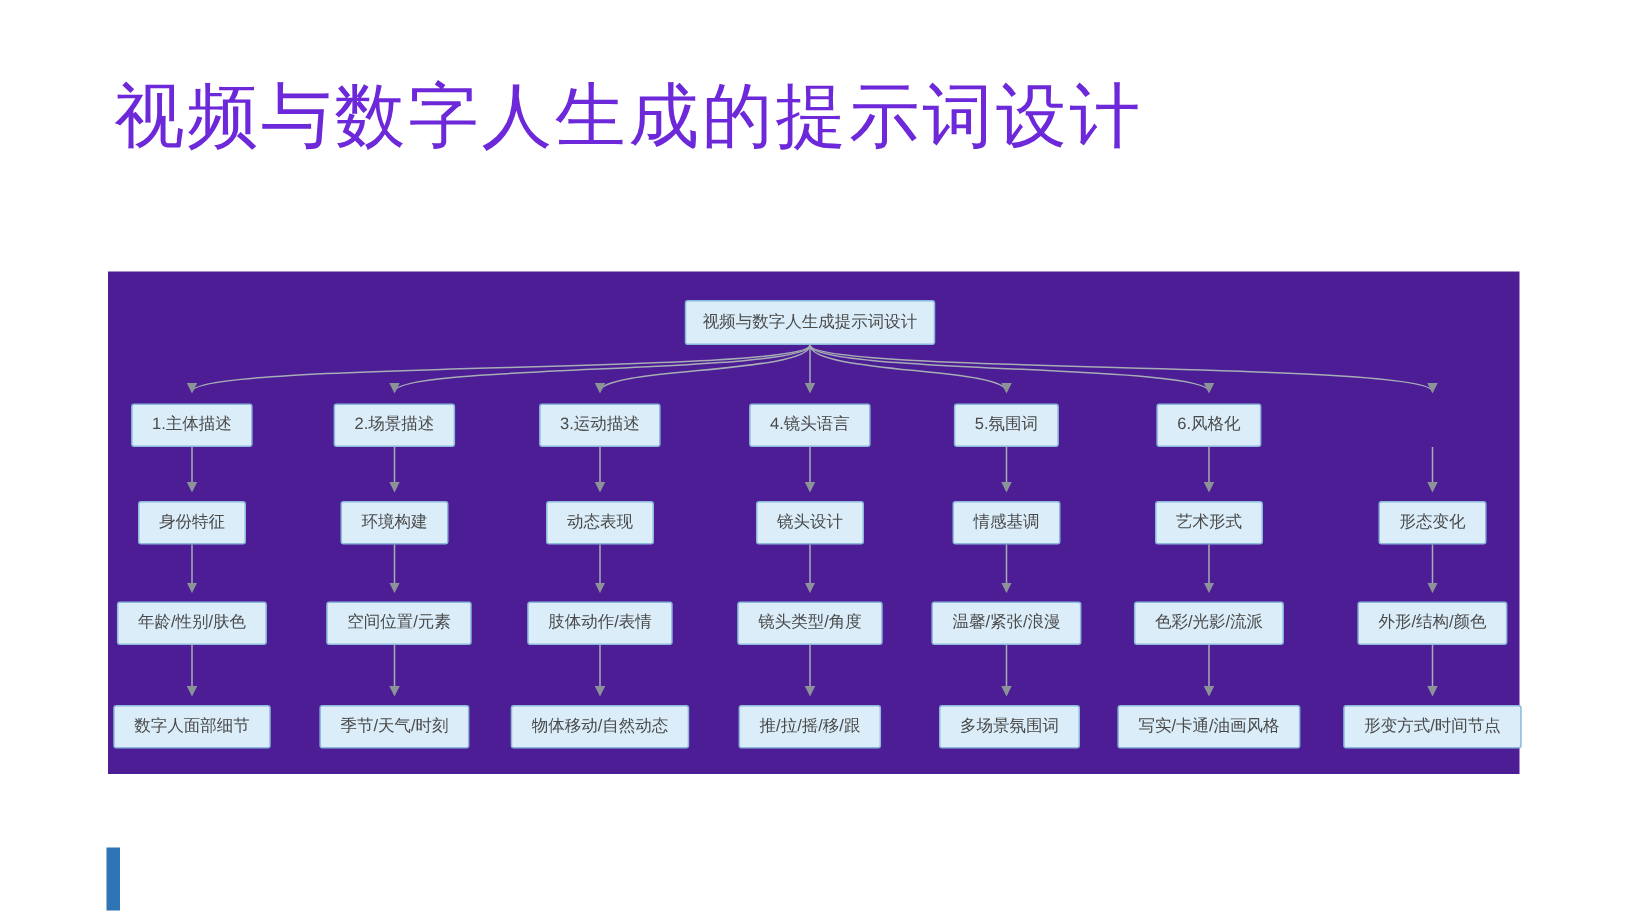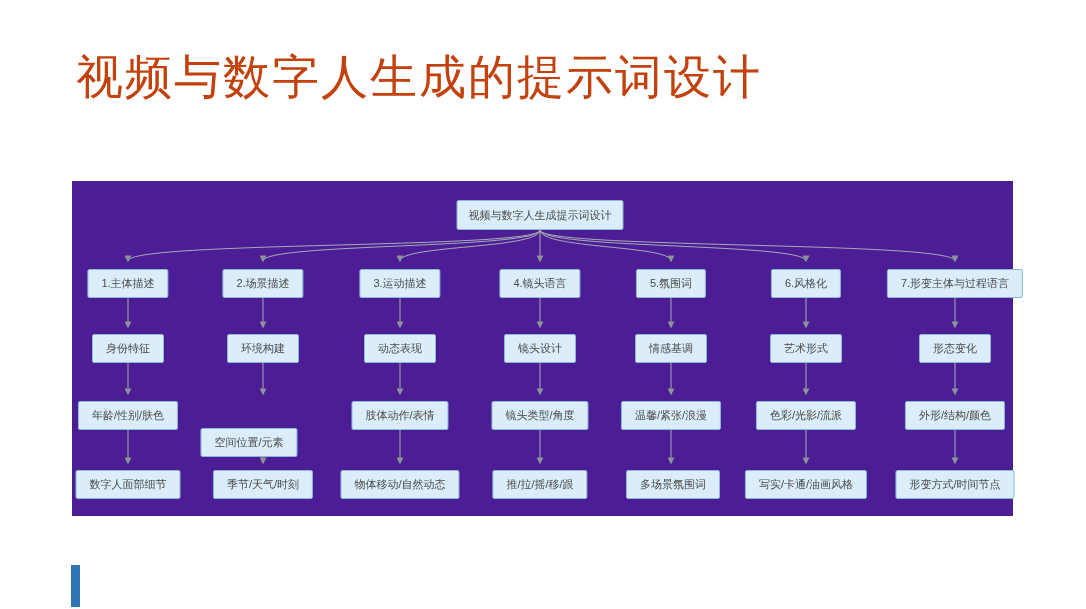--- a/index.html
+++ b/index.html
@@ -10,21 +10,21 @@
     background: #ffffff;
     overflow: hidden;
     font-family: "Liberation Sans", "DejaVu Sans", sans-serif;
   }
   .slide-title {
     position: absolute;
     left: 76px; top: 46px;
     font-size: 47px;
     font-weight: 200;
     letter-spacing: 2px;
-    color: #c2410c;
+    color: #6d28d9;
     white-space: nowrap;
   }
   .diagram-panel {
     position: absolute;
     left: 72px; top: 181px;
     width: 941px; height: 335px;
     background: #4c1d95;
   }
   .connectors {
     position: absolute;
@@ -112,21 +112,21 @@
 
   <div class="node root" style="left:468px; top:19px;">视频与数字人生成提示词设计</div>
 
   <div class="node" style="left:56px; top:88px;">1.主体描述</div>
   <div class="node" style="left:56px; top:153px;">身份特征</div>
   <div class="node" style="left:56px; top:220px;">年龄/性别/肤色</div>
   <div class="node" style="left:56px; top:289px;">数字人面部细节</div>
 
   <div class="node" style="left:191px; top:88px;">2.场景描述</div>
   <div class="node" style="left:191px; top:153px;">环境构建</div>
-  <div class="node" style="left:177px; top:220px;margin-top:27px;">空间位置/元素</div>
+  <div class="node" style="left:194px; top:220px;">空间位置/元素</div>
   <div class="node" style="left:191px; top:289px;">季节/天气/时刻</div>
 
   <div class="node" style="left:328px; top:88px;">3.运动描述</div>
   <div class="node" style="left:328px; top:153px;">动态表现</div>
   <div class="node" style="left:328px; top:220px;">肢体动作/表情</div>
   <div class="node" style="left:328px; top:289px;">物体移动/自然动态</div>
 
   <div class="node" style="left:468px; top:88px;">4.镜头语言</div>
   <div class="node" style="left:468px; top:153px;">镜头设计</div>
   <div class="node" style="left:468px; top:220px;">镜头类型/角度</div>
@@ -135,20 +135,19 @@
   <div class="node" style="left:599px; top:88px;">5.氛围词</div>
   <div class="node" style="left:599px; top:153px;">情感基调</div>
   <div class="node" style="left:599px; top:220px;">温馨/紧张/浪漫</div>
   <div class="node" style="left:601px; top:289px;">多场景氛围词</div>
 
   <div class="node" style="left:734px; top:88px;">6.风格化</div>
   <div class="node" style="left:734px; top:153px;text-align:center;">艺术形式</div>
   <div class="node" style="left:734px; top:220px;">色彩/光影/流派</div>
   <div class="node" style="left:734px; top:289px;">写实/卡通/油画风格</div>
 
-  <div class="node" style="left:883px; top:88px;">7.形变主体与过程语言</div>
   <div class="node" style="left:883px; top:153px;">形态变化</div>
   <div class="node" style="left:883px; top:220px;">外形/结构/颜色</div>
   <div class="node" style="left:883px; top:289px;">形变方式/时间节点</div>
 
 </div>
 
 <div class="accent-bar"></div>
 
 </body></html>

